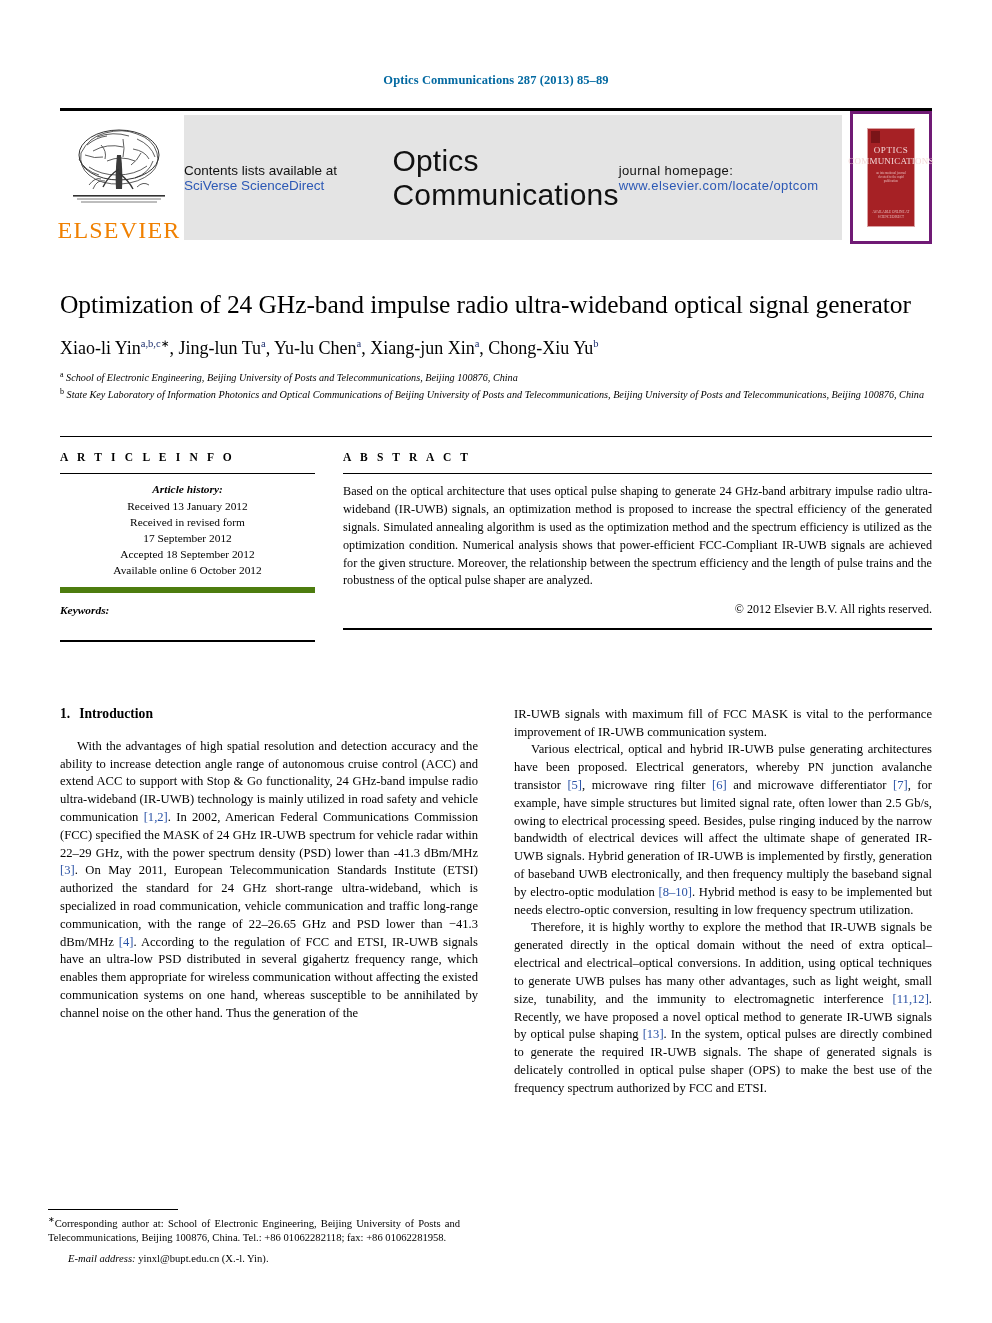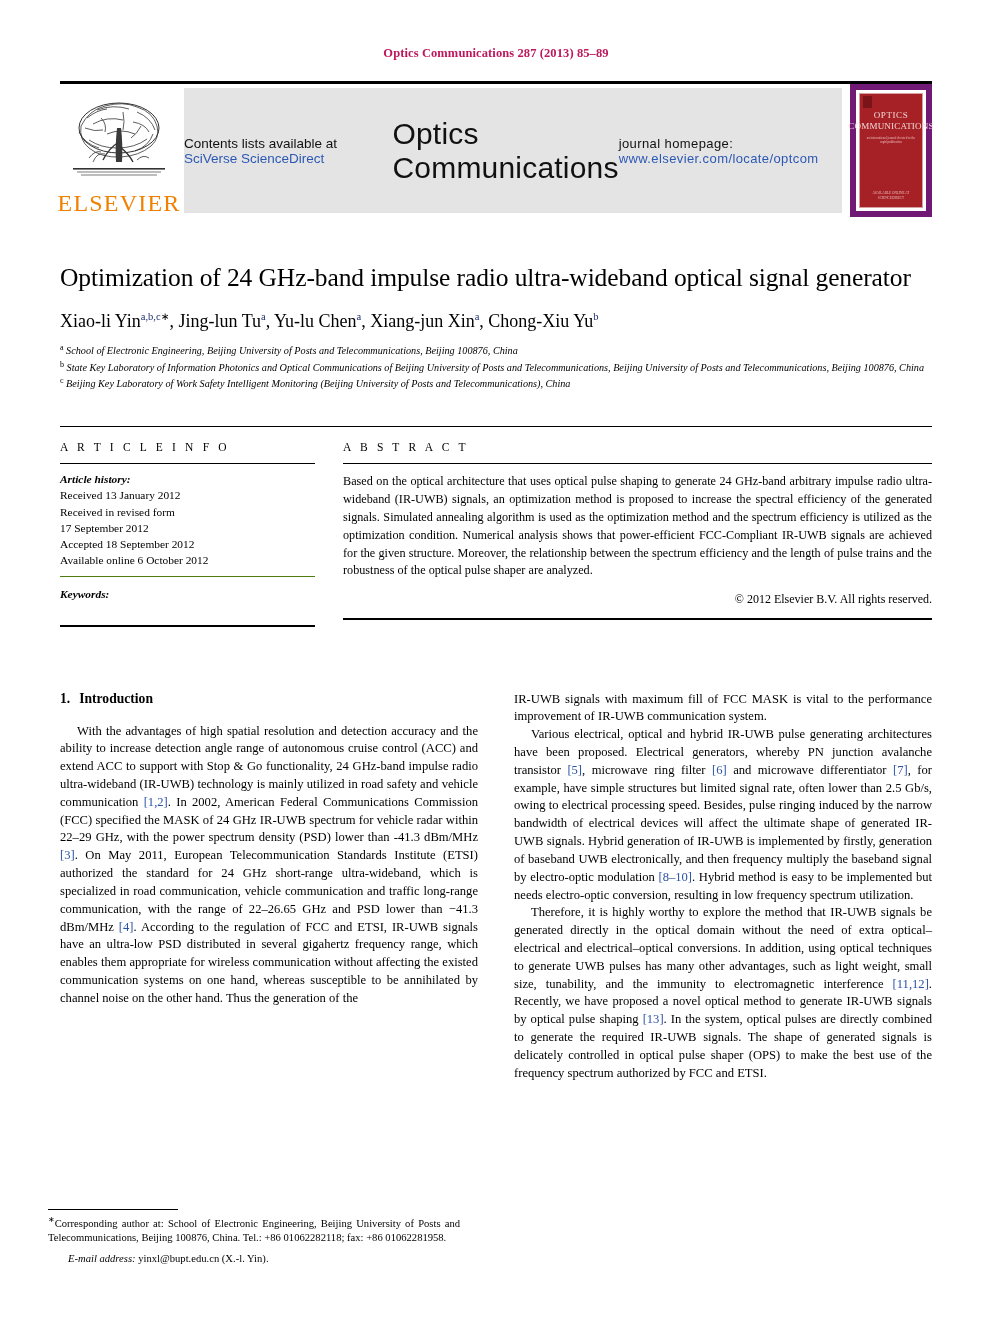--- a/index.html
+++ b/index.html
@@ -22,22 +22,22 @@
     box-sizing: border-box;
     padding: 0 60px;
   }
 
   
   .running-head {
     text-align: center;
     font-family: "Liberation Serif", serif;
     font-size: 12.5px;
     font-weight: bold;
-    color: #be185d;
-    padding-top: 46px;
+    color: #0369a1;
+    padding-top: 73px;
     letter-spacing: 0.1px;
   }
 
   
   .masthead {
     margin-top: 20px;
     border-top: 3px solid #000;
     height: 133px;
     display: flex;
     align-items: stretch;
@@ -93,25 +93,25 @@
     letter-spacing: 0.4px;
   }
   .homepage-line .hp-link { color: #2c58b5; }
 
   
   .cover-thumb {
     flex: 0 0 82px;
     width: 82px;
     margin-left: 8px;
     background: #ffffff;
-    border: 6px solid #701a75;
+    border: 3px solid #701a75;
     position: relative;
     align-self: stretch;
     box-sizing: border-box;
-    padding: 3px;
+    padding: 14px;
   }
   .cover-inner {
     width: 100%;
     height: 100%;
     background: #a62125;
     box-sizing: border-box;
     border: 1px solid #d9a0a2;
     padding: 4px 4px;
     position: relative;
     display: flex;
@@ -194,39 +194,39 @@
     display: flex;
     gap: 28px;
     border-top: 1px solid #000;
     padding-top: 0;
   }
   .col-info { flex: 0 0 255px; width: 255px; }
   .col-abstract { flex: 1 1 auto; }
 
   .sec-label {
     font-family: "Liberation Serif", serif;
-    font-weight: normal;
+    font-weight: bold;
     font-size: 11.5px;
     letter-spacing: 3.2px;
     margin-top: 14px;
     margin-bottom: 10px;
   }
   .rule { border-top: 1px solid #000; }
 
   .info-body {
     font-family: "Liberation Serif", serif;
     font-size: 11.4px;
     line-height: 1.42;
   }
   .info-head {
     font-style: italic;
     font-weight: bold;
   }
   .info-group { padding: 7px 0 7px 0; }
-  .info-group.history { border-bottom: 1px solid #4d7c0f; padding-bottom: 8px; }
+  .info-group.history { border-bottom: 6px solid #4d7c0f; padding-bottom: 8px; text-align: center; }
   .info-group.keywords { padding-top: 9px; padding-bottom: 22px; }
   .kw-bottom-rule { border-top: 2px solid #000; }
 
   .abstract-body {
     font-family: "Liberation Serif", serif;
     font-size: 12.2px;
     line-height: 1.46;
     text-align: justify;
     padding-top: 9px;
   }
@@ -354,21 +354,20 @@
       </div>
     </div>
   </div>
 
   <div class="title-block">
     <h1 class="article-title">Optimization of 24 GHz-band impulse radio ultra-wideband optical signal generator</h1>
     <div class="authors"><span>Xiao-li Yin</span><sup>a,b,c</sup><sup class="star">∗</sup>, <span>Jing-lun Tu</span><sup>a</sup>, <span>Yu-lu Chen</span><sup>a</sup>, <span>Xiang-jun Xin</span><sup>a</sup>, <span>Chong-Xiu Yu</span><sup>b</sup></div>
     <div class="affiliations">
         <div><span class="aff-mark">a</span><span> School of Electronic Engineering, Beijing University of Posts and Telecommunications, Beijing 100876, China</span></div>
         <div><span class="aff-mark">b</span><span> State Key Laboratory of Information Photonics and Optical Communications of Beijing University of Posts and Telecommunications, Beijing University of Posts and Telecommunications, Beijing 100876, China</span></div>
-        <div><span class="aff-mark">c</span><span> Beijing Key Laboratory of Work Safety Intelligent Monitoring (Beijing University of Posts and Telecommunications), China</span></div>
       </div>
   </div>
 
   <div class="info-abstract">
 
     <div class="col-info">
       <div class="sec-label">A R T I C L E  I N F O</div>
       <div class="rule"></div>
       <div class="info-body">
         <div class="info-group history">

